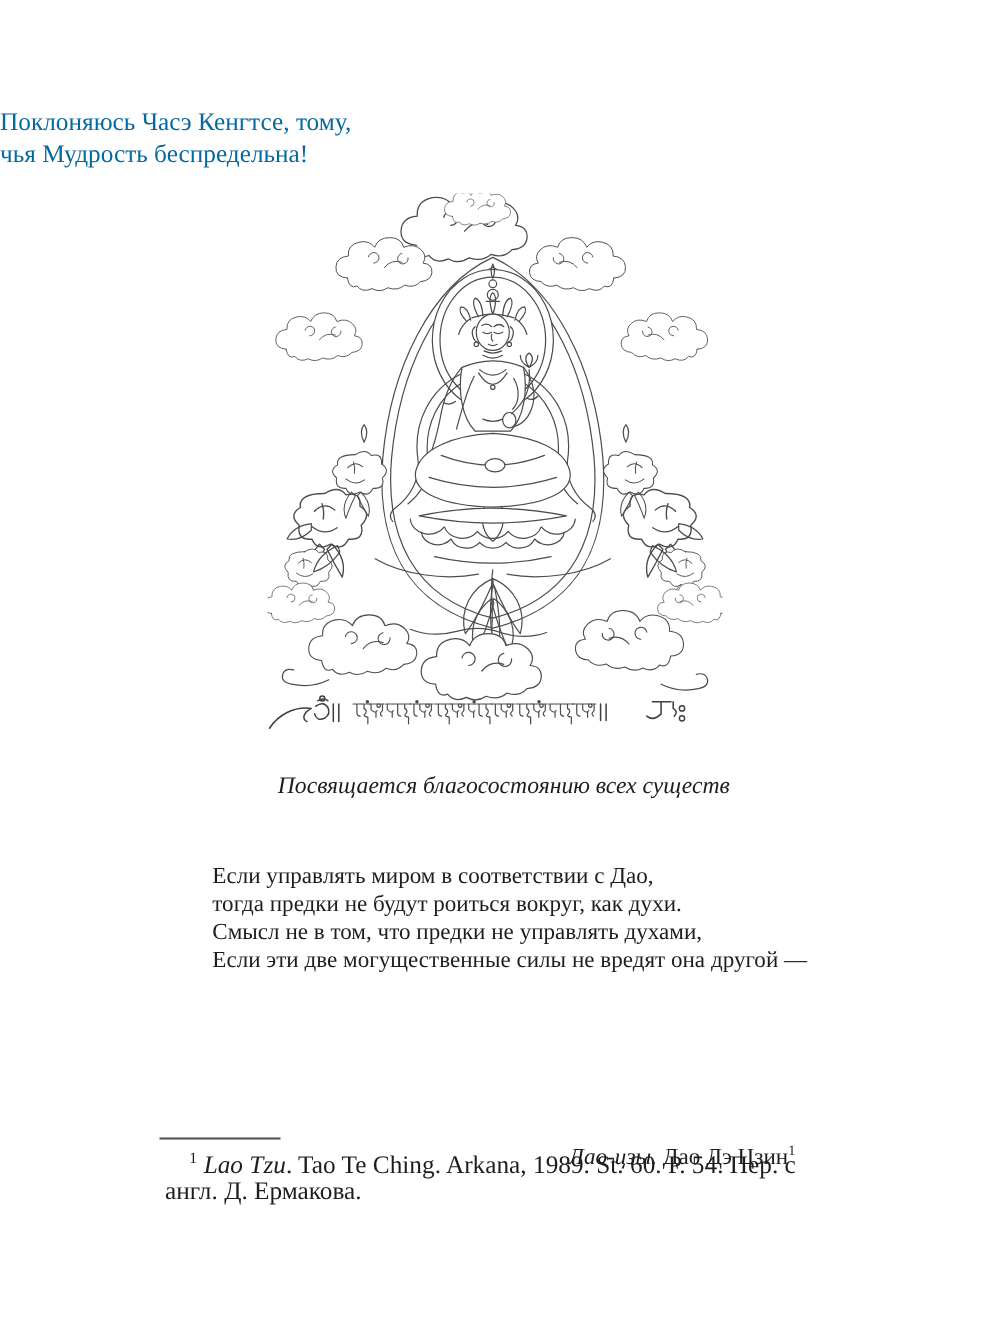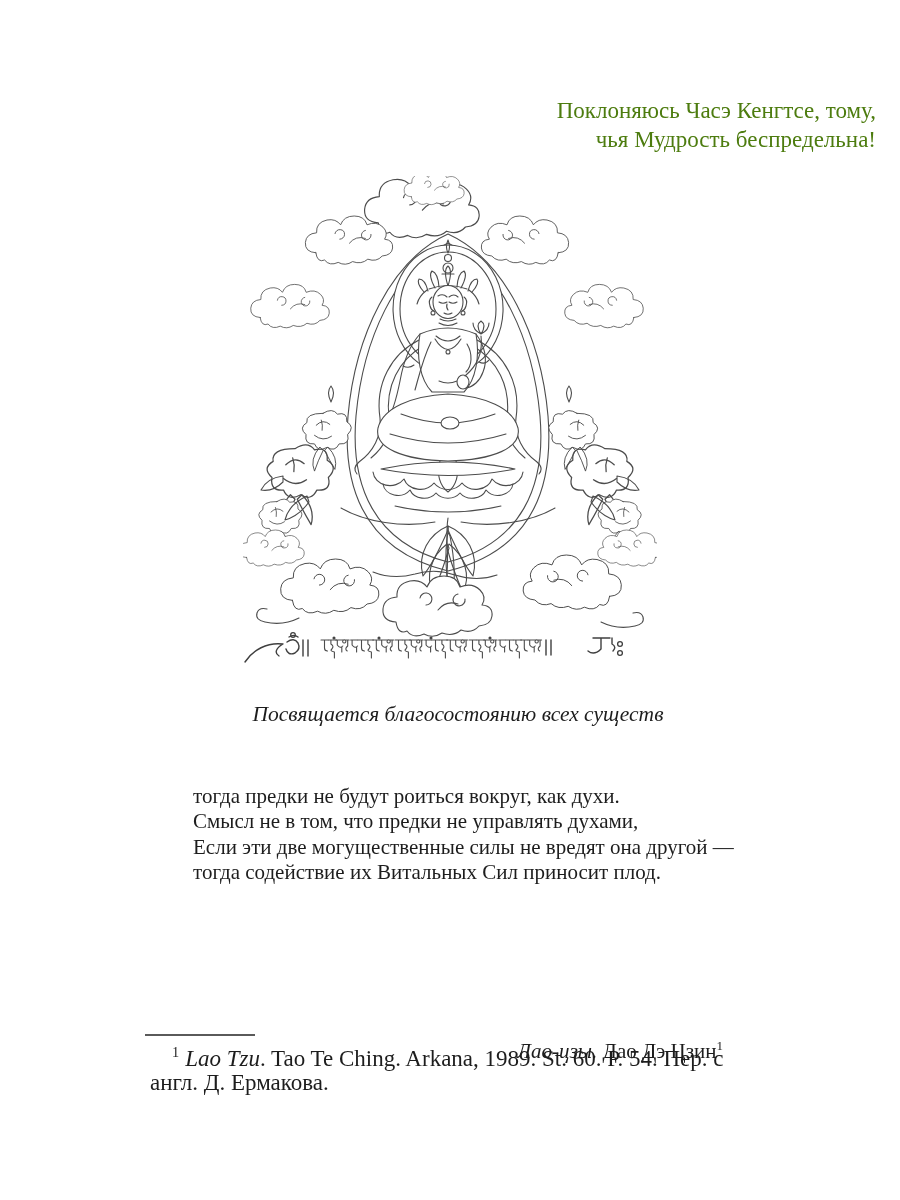--- a/index.html
+++ b/index.html
@@ -8,23 +8,23 @@
     background:#ffffff;
     font-family:"Liberation Serif","DejaVu Serif",serif;
     color:#1d1d1d;
     position:relative;
     overflow:hidden;
   }
   .page{position:relative;width:900px;height:1200px;background:#ffffff;}
 
   .dedication{
     position:absolute;top:96px;left:0;width:876px;
-    text-align:right;
+    text-align:left;
     font-size:23px;line-height:29px;
-    color:#4d7c0f;
+    color:#0369a1;
   }
 
   .artwork{
     position:absolute;left:243px;top:176px;
     width:414px;height:500px;
   }
   .artwork path,.artwork circle,.artwork ellipse{
     stroke:#4c4c4c;fill:none;
     stroke-width:1.1;
     stroke-linecap:round;stroke-linejoin:round;
@@ -258,24 +258,24 @@
         <path d="M369,462 v6 q5,3 1,7"></path>
         <circle cx="377" cy="468" r="2.4"></circle>
         <circle cx="377" cy="477" r="2.4"></circle>
       </g>
     </g>
   </svg>
 
   <div class="dedication2">Посвящается благосостоянию всех существ</div>
 
   <div class="quote">
+    <div class="qline">Если управлять миром в соответствии с Дао,</div>
     <div class="qline">тогда предки не будут роиться вокруг, как духи.</div>
     <div class="qline">Смысл не в том, что предки не управлять духами,</div>
     <div class="qline">Если эти две могущественные силы не вредят она другой —</div>
-    <div class="qline">тогда содействие их Витальных Сил приносит плод.</div>
   </div>
 
   <div class="attribution">
     <span class="author">Лао-цзы.</span><span> Дао Дэ Цзин</span><sup>1</sup>
   </div>
 
   <div class="footnote-rule"></div>
 
   <div class="footnote">
     <sup>1</sup><span class="src">Lao Tzu</span><span>. Tao Te Ching. Arkana, 1989. St. 60. P. 54. Пер. с англ. Д. Ермакова.</span>

